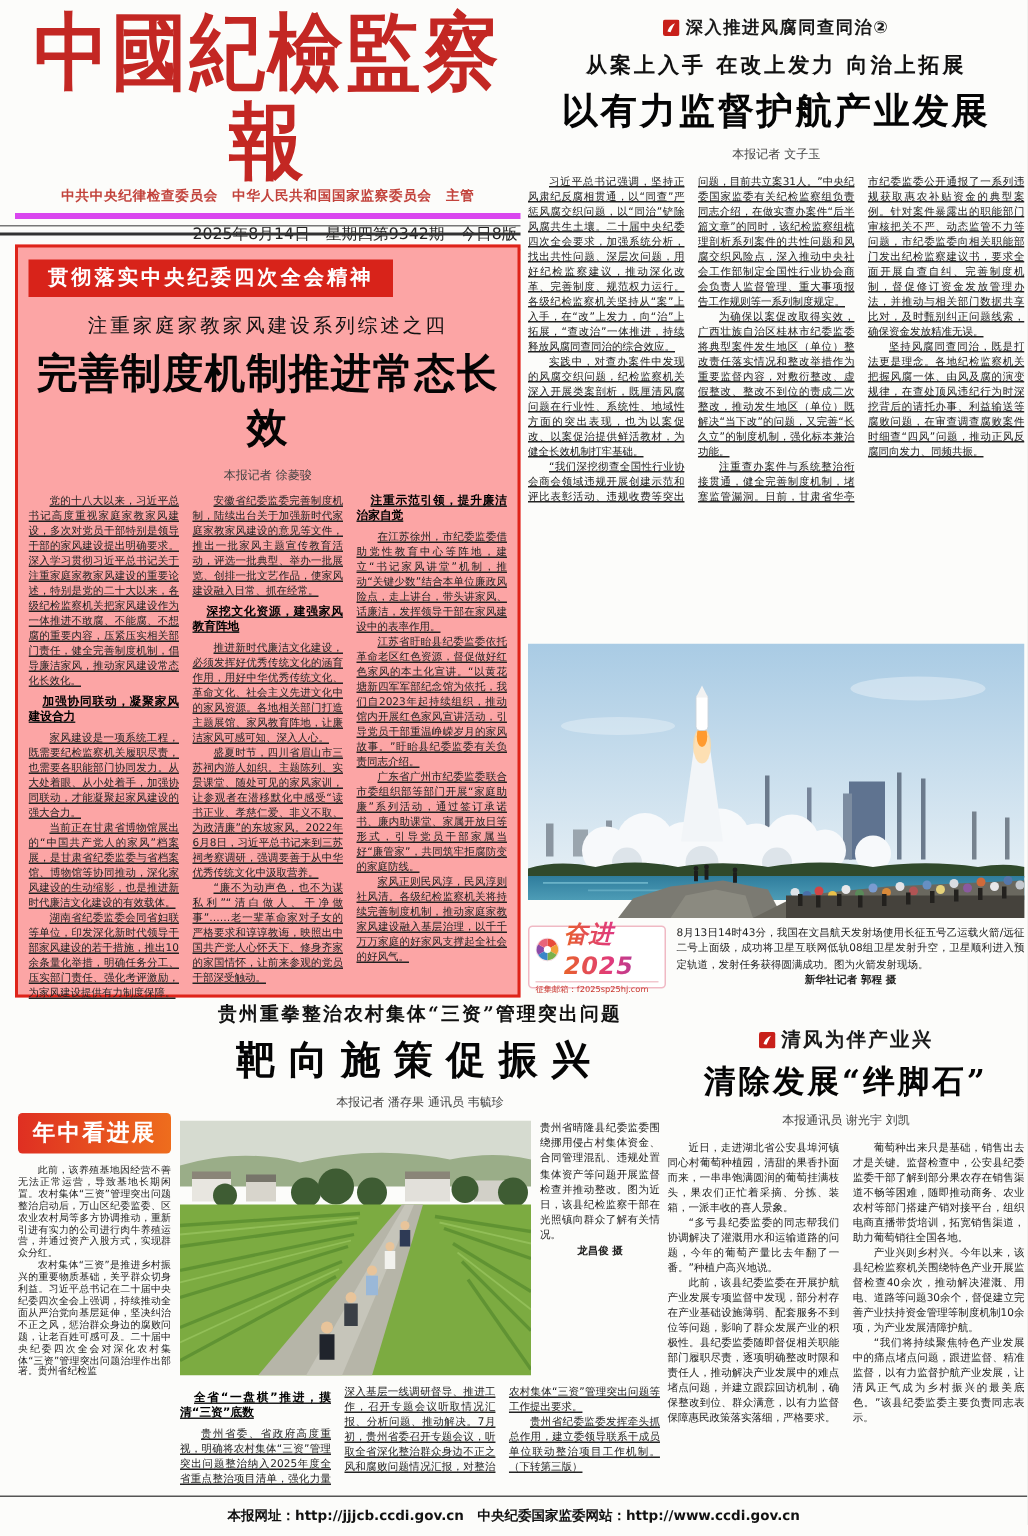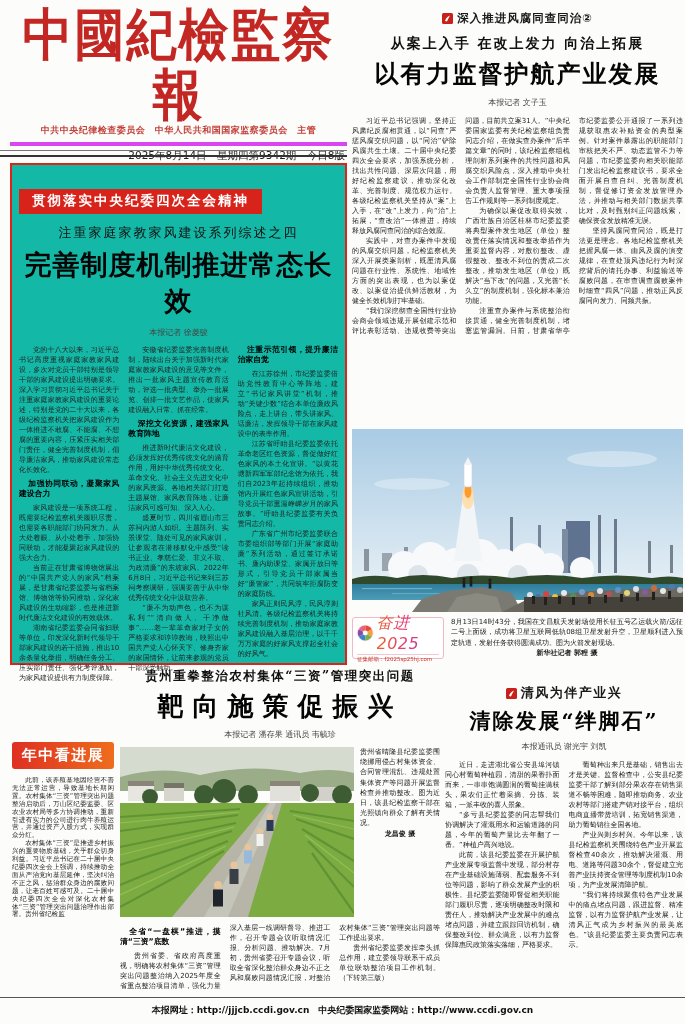--- a/index.html
+++ b/index.html
@@ -16,49 +16,49 @@
   .mast-daterow{margin-top:5px;border-top:4px solid #d946ef;border-bottom:1px solid #8a8a8a;
                 padding:3px 2px;display:flex;justify-content:flex-end;font-size:10.5px;color:#222;}
   .mast-pub{margin-top:3px;font-size:6.5px;color:#444;}
   .rule-thin{left:0;top:150px;width:347px;height:1px;background:#777;}
   .rule-thick{left:0;top:155px;width:347px;height:2px;background:#333;}
 
   
   .body-flow{font-size:7px;line-height:10px;text-align:justify;color:#222;overflow:hidden;}
   .flow-p{text-indent:2em;margin:0;}
   .flow-sub{font-weight:bold;font-size:7.8px;text-indent:1.2em;margin:4px 0;color:#000;}
-  .cols3{column-count:3;column-gap:9px;}
+  .cols3{column-count:3;column-gap:9px;text-decoration:underline;}
   .cols2{column-count:2;column-gap:9px;}
   .byline{text-align:center;font-size:8px;color:#444;}
   .kicker-row{display:flex;justify-content:center;align-items:center;gap:4px;font-weight:bold;color:#1a1a1a;}
 
   
   .tr-art{left:352px;top:11px;width:331px;}
   .tr-kicker{font-size:11.5px;letter-spacing:1px;}
   .tr-sub{margin-top:9px;text-align:center;font-size:14px;font-weight:bold;letter-spacing:2px;color:#111;}
   .tr-hl{margin-top:5px;text-align:center;font-size:24px;font-weight:900;letter-spacing:2px;color:#050505;}
   .tr-byline{margin-top:7px;}
   .tr-body{margin-top:8px;height:318px;}
 
   
-  .lead-box{left:10px;top:163px;width:337px;height:502px;border:2.5px solid #de241a;padding:16px 7px;background:#14b8a6;}
+  .lead-box{left:10px;top:163px;width:337px;height:502px;border:2.5px solid #de241a;padding:0 7px;background:#fca5a5;}
   .lead-banner{display:inline-block;margin-top:8px;background:#d8231a;color:#fff;font-size:13.5px;font-weight:bold;
                letter-spacing:2px;padding:3px 13px 4px;}
   .lead-kicker{margin-top:10px;text-align:center;font-size:13px;letter-spacing:2px;color:#111;}
   .lead-hl{margin-top:5px;text-align:center;font-size:27px;font-weight:900;letter-spacing:1px;color:#050505;}
   .lead-byline{margin-top:8px;}
   .lead-body{margin-top:7px;height:374px;}
 
   
   .rocket-photo{left:352px;top:429px;width:331px;height:183px;}
   .cap-row{left:352px;top:617px;width:331px;display:flex;gap:7px;}
   .logo-box{width:92px;height:42px;border:1px solid #f0b9c4;border-radius:3px;padding:2px 4px;
             display:flex;flex-direction:column;justify-content:center;background:#fff;}
   .logo-top{display:flex;align-items:center;gap:3px;}
-  .logo-title{font-size:16px;font-weight:400;font-style:italic;letter-spacing:.5px;
+  .logo-title{font-size:16px;font-weight:700;font-style:italic;letter-spacing:.5px;
               background:linear-gradient(90deg,#e8622c,#e03a7c,#8c3fa8);
               -webkit-background-clip:text;background-clip:text;color:#d94b6a;-webkit-text-fill-color:transparent;}
   .logo-sub{font-size:5.5px;color:#c9362e;margin-top:1px;border-top:1px solid #f2c7ce;padding-top:1px;}
   .cap-text{flex:1;font-size:7px;line-height:10.3px;text-align:justify;color:#222;}
   .cap-credit{text-align:center;font-weight:bold;}
 
   
   .mid-art{left:120px;top:668px;width:320px;}
   .mid-kicker{text-align:center;font-size:12.5px;font-weight:bold;letter-spacing:1.5px;
               font-family:"DejaVu Serif","Liberation Serif",serif;color:#111;}

